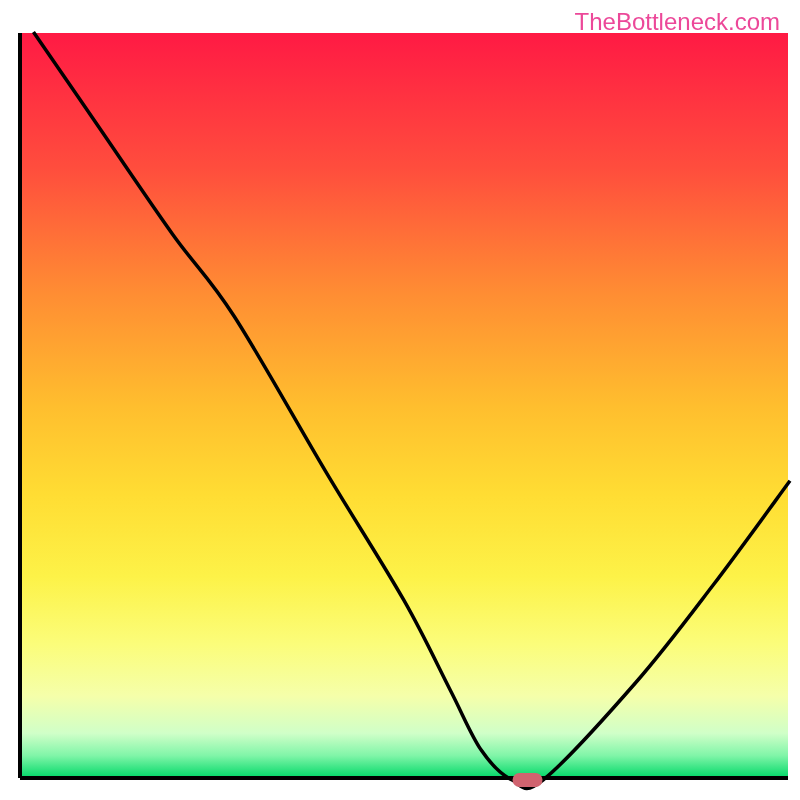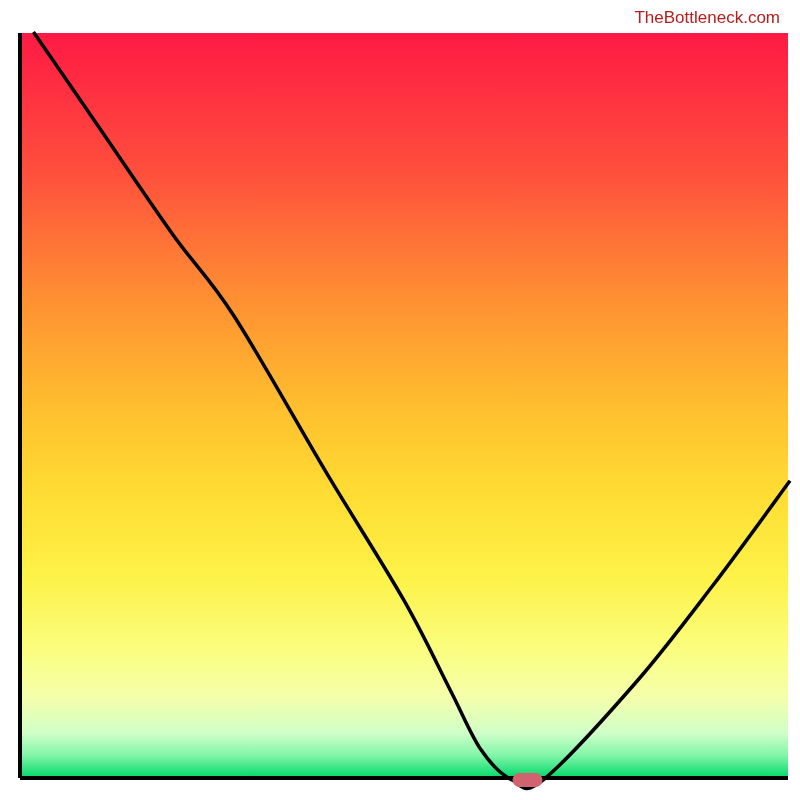--- a/index.html
+++ b/index.html
@@ -1,18 +1,18 @@
 <!DOCTYPE html>
 <html><head>
 <meta charset="utf-8">
 <style>
 *{margin:0;padding:0;box-sizing:border-box}
 body{background:#fff;width:800px;height:800px;position:relative;font-family:Arial,sans-serif}
 .chart-container{position:absolute;top:0;left:0;width:800px;height:800px}
-.watermark{position:absolute;top:8px;right:20px;color:#b91c1c;font-size:17px;font-weight:400;z-index:10}
+.watermark{position:absolute;top:8px;right:20px;color:#ec4899;font-size:24px;font-weight:400;z-index:10}
 svg{display:block}
 </style>
 </head>
 <body>
 
 <div class="chart-container">
 <svg width="800" height="800" viewBox="0 0 800 800">
 <defs>
 <linearGradient id="bg-grad" x1="0" y1="0" x2="0" y2="1">
 <stop offset="0%" stop-color="#ff1a44"></stop>

